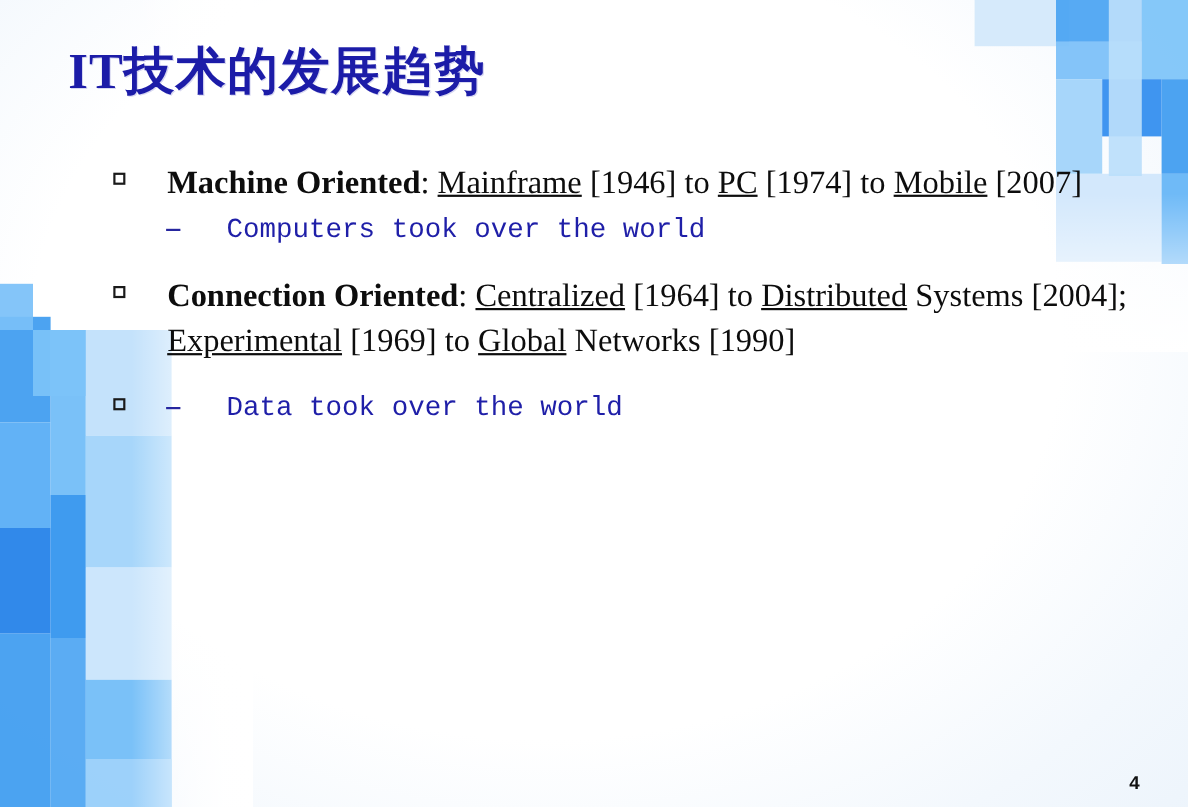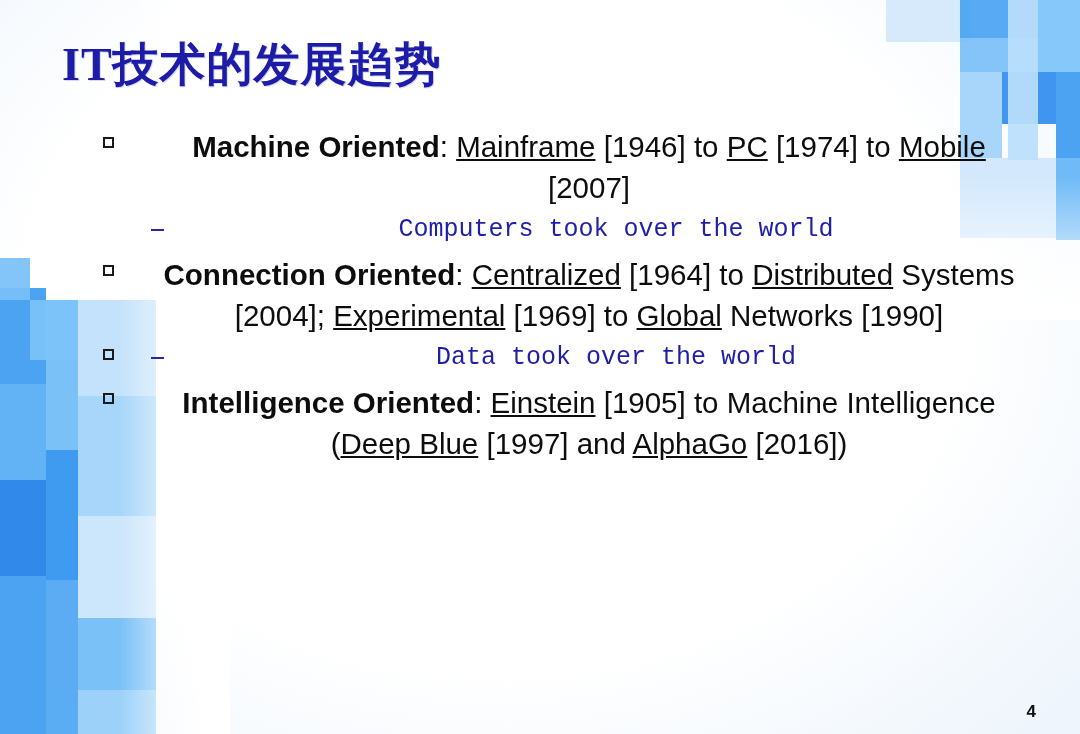--- a/index.html
+++ b/index.html
@@ -14,21 +14,20 @@
     background: #ffffff;
   }
 
   #slide {
     position: relative;
     width: 1080px;
     height: 734px;
     overflow: hidden;
     background:
       radial-gradient(ellipse 900px 700px at 46% 42%, #ffffff 0%, #ffffff 52%, #f3f8fd 74%, #e9f2fb 100%);
-    text-align: center;
   }
 
   
   .lcol { position:absolute; top:0; left:0; width:180px; height:734px; overflow:hidden; }
   .rcol { position:absolute; top:0; right:0; width:240px; height:300px; overflow:hidden; }
 
   .blk { position:absolute; }
 
   
   .veil-left {
@@ -62,21 +61,22 @@
     width: 930px;
   }
 
   .l1 {
     position: relative;
     padding-left: 56px;
     font-size: 29.5px;
     line-height: 41px;
     color: #0d0d0d;
     margin-bottom: 2px;
-    font-family: Liberation Sans, sans-serif;
+    font-family: Liberation Serif, serif;
+    margin-top: 20px;
   }
   .l1 .marker {
     position: absolute;
     left: 7px;
     top: 11px;
     width: 11px;
     height: 11px;
     border: 2px solid #1a1a1a;
     box-sizing: border-box;
   }
@@ -150,17 +150,16 @@
   <div class="veil-right"></div>
 
   <div id="title">IT技术的发展趋势</div>
 
   <div id="content">
       <div class="l1"><span class="marker"></span><span><b>Machine Oriented</b><span>: </span><u>Mainframe</u><span> [1946] to </span><u>PC</u><span> [1974] to </span><u>Mobile</u><span> [2007]</span></span></div>
       <div class="l2"><span class="dash"></span><span>Computers took over the world</span></div>
       <div class="l1"><span class="marker"></span><span><b>Connection Oriented</b><span>: </span><u>Centralized</u><span> [1964] to </span><u>Distributed</u><span> Systems [2004];  </span><u>Experimental</u><span> [1969] to </span><u>Global</u><span> Networks [1990]</span></span></div>
       <div class="l1"><span class="marker"></span></div>
       <div class="l2"><span class="dash"></span><span>Data took over the world</span></div>
-      <div class="l1"><span class="marker"></span><span><b>Intelligence Oriented</b><span>: </span><u>Einstein</u><span> [1905] to Machine Intelligence (</span><u>Deep Blue</u><span> [1997] and </span><u>AlphaGo</u><span> [2016])</span></span></div>
     </div>
 
   <div id="pagenum">4</div>
 </div>
 
 </body></html>

